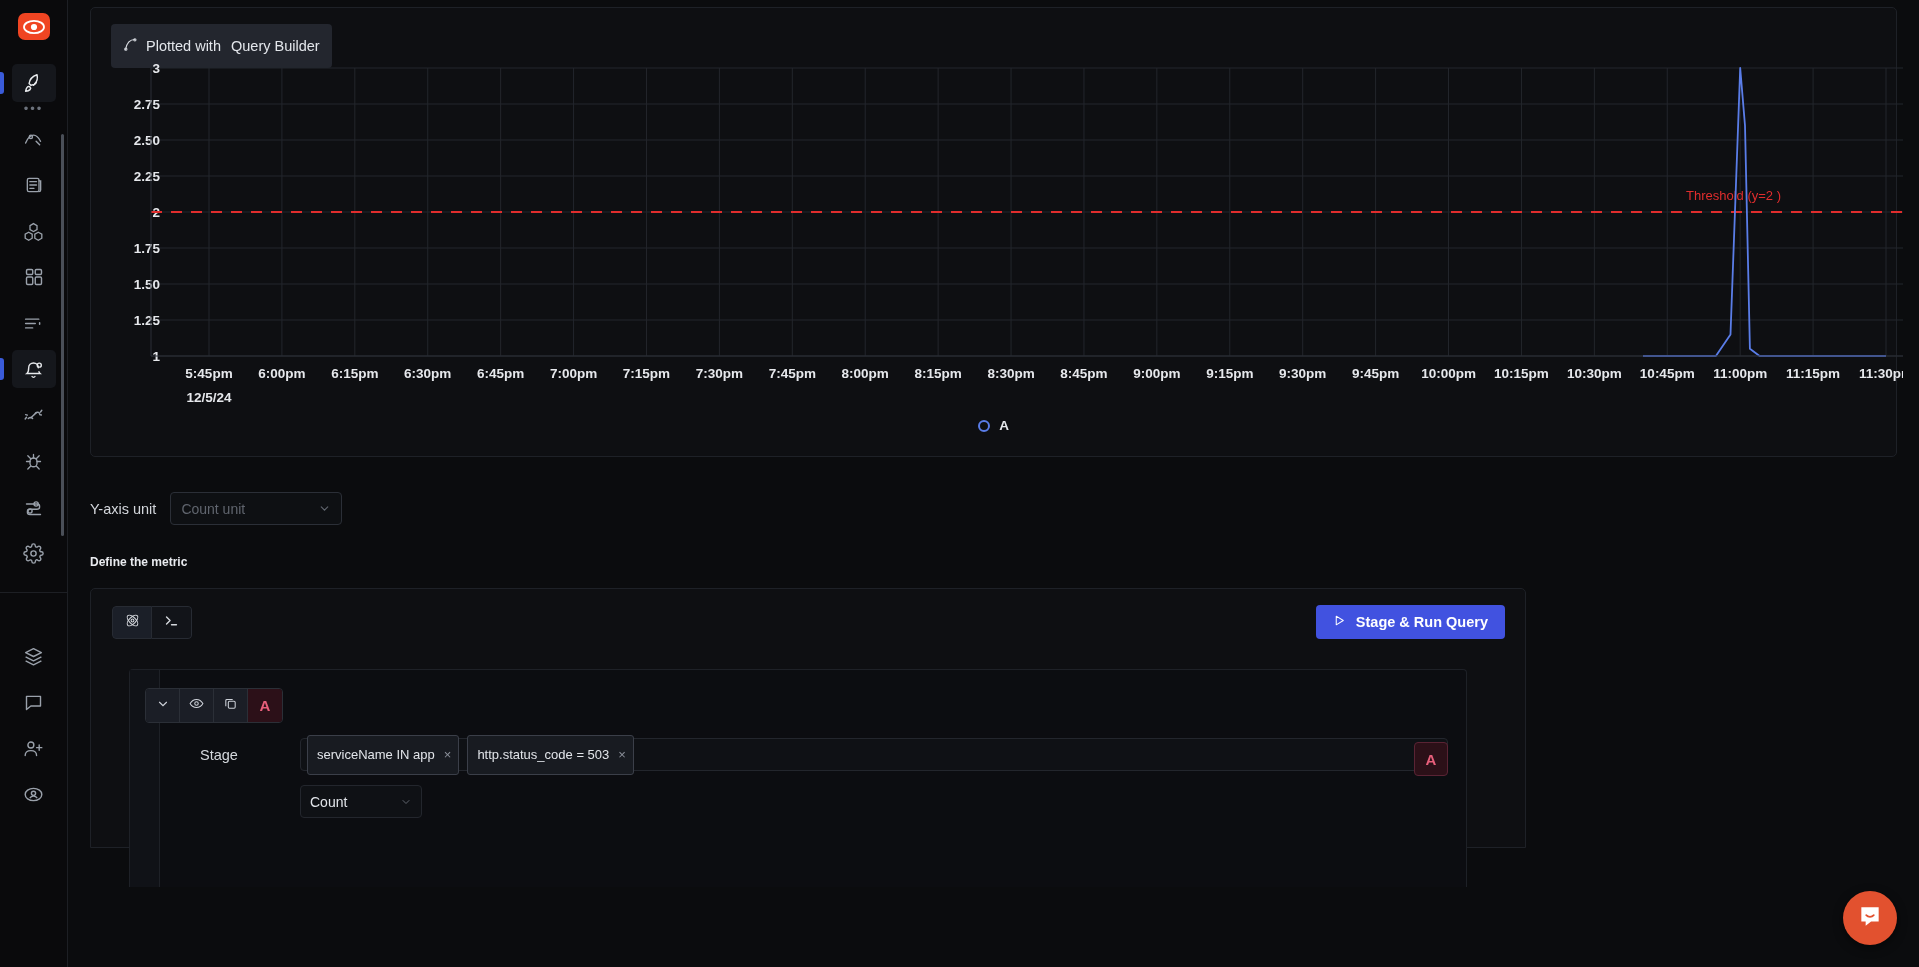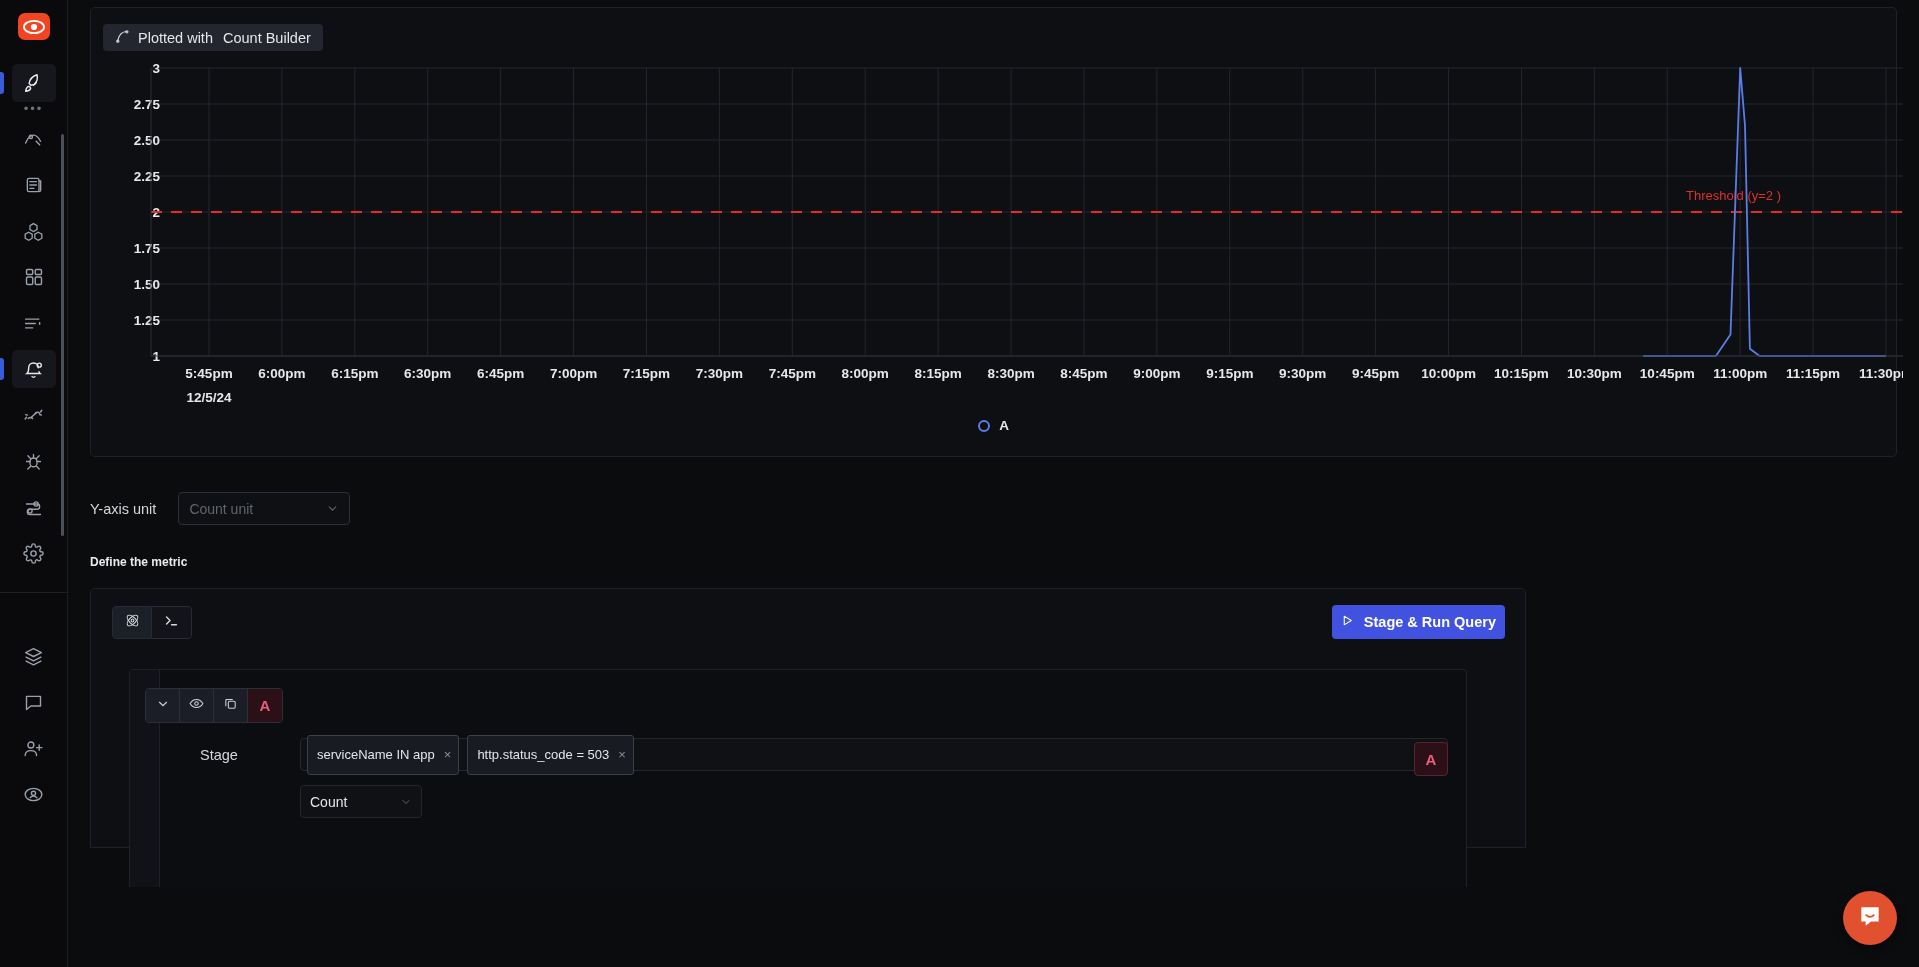--- a/index.html
+++ b/index.html
@@ -55,43 +55,43 @@
 
   .chart-card {
     margin-top: 7px;
     background: #0e0f12;
     border: 1px solid #1e2127;
     border-radius: 5px;
     height: 450px;
     position: relative;
   }
   .plotted-badge {
-    position: absolute; left: 12px; top: 16px;
-    height: 27px; display: inline-flex; align-items: center; gap: 8px;
+    position: absolute; left: 20px; top: 16px;
+    height: 44px; display: inline-flex; align-items: center; gap: 8px;
     background: #23262e; border-radius: 4px; padding: 0 12px;
     font-size: 14.5px; color: #e3e6eb;
   }
   .plotted-badge .lbl2 { margin-left: 2px; }
 
   
   .plot-wrap { position: absolute; left: 0; top: 48px; right: 0; height: 360px; }
   .plot-svg { display: block; }
 
   .legend {
     position: absolute; left: 0; right: 0; top: 410px;
     display: flex; justify-content: center; align-items: center; gap: 9px;
     font-size: 13.5px; color: #e6e8ec; font-weight: bold;
   }
   .legend-dot {
     width: 12px; height: 12px; border-radius: 50%;
     border: 2.2px solid #5a7de8; background: transparent;
   }
 
   
-  .yunit-row { display: flex; align-items: center; gap: 22px; margin-top: 35px; }
+  .yunit-row { display: flex; align-items: center; gap: 14px; margin-top: 35px; }
   .yunit-label { font-size: 14.5px; color: #d3d6db; }
   .select-box {
     width: 172px; height: 33px; border: 1px solid #2b2f37; border-radius: 4px;
     background: #0e1013; display: flex; align-items: center;
     padding: 0 10px; font-size: 14px; color: #60656e; justify-content: space-between;
   }
   .chev { color: #60656e; display: flex; }
 
   .section-title {
     margin-top: 30px; font-size: 12px; font-weight: bold; color: #e9ebef;
@@ -108,21 +108,21 @@
   .qc-top { display: flex; align-items: center; justify-content: space-between; padding: 16px 20px 0 21px; }
   .toggle-group { display: flex; border-radius: 4px; overflow: hidden; }
   .tg-btn {
     width: 40px; height: 33px; display: flex; align-items: center; justify-content: center;
     background: #121419; border: 1px solid #272b33; color: #d6d9de;
   }
   .tg-btn:first-child { border-radius: 4px 0 0 4px; background: #1b1f28; }
   .tg-btn:last-child { border-radius: 0 4px 4px 0; border-left: none; }
   .run-btn {
     height: 34px; background: #4152e0; border-radius: 4px; color: #fff;
-    display: inline-flex; align-items: center; gap: 10px; padding: 0 9px;
+    display: inline-flex; align-items: center; gap: 10px; padding: 0 17px;
     font-size: 14.5px; font-weight: bold;
   }
 
   .query-panel {
     position: absolute; left: 38px; top: 80px; right: 58px; bottom: -40px;
     border: 1px solid #1e2127; border-bottom: none; border-radius: 4px 4px 0 0;
     background: #0c0d11;
   }
   .qp-stripe {
     position: absolute; left: 0; top: 0; width: 30px; bottom: 0;
@@ -321,21 +321,21 @@
 
       <div class="plotted-badge">
         <span>
           <svg width="15" height="15" viewBox="0 0 24 24" fill="none" stroke="#d7dae0" stroke-width="1.7" stroke-linecap="round">
               <path d="M4 20C6 9 11 4 19 4"></path>
               <circle cx="4.5" cy="19.5" r="1.8"></circle>
               <circle cx="19" cy="4.5" r="1.8"></circle>
             </svg>
         </span>
         <span>Plotted with</span>
-        <span class="lbl2">Count Builder</span>
+        <span class="lbl2">Query Builder</span>
       </div>
 
       <div class="plot-wrap">
         <svg class="plot-svg" id="plot" width="1812" height="360" viewBox="0 0 1812 360">
             <line x1="60" y1="300" x2="1812" y2="300" stroke="#23262c" stroke-width="1"></line>
             <line x1="60" y1="264" x2="1812" y2="264" stroke="#23262c" stroke-width="1"></line>
             <line x1="60" y1="228" x2="1812" y2="228" stroke="#23262c" stroke-width="1"></line>
             <line x1="60" y1="192" x2="1812" y2="192" stroke="#23262c" stroke-width="1"></line>
             <line x1="60" y1="156" x2="1812" y2="156" stroke="#23262c" stroke-width="1"></line>
             <line x1="60" y1="120" x2="1812" y2="120" stroke="#23262c" stroke-width="1"></line>

